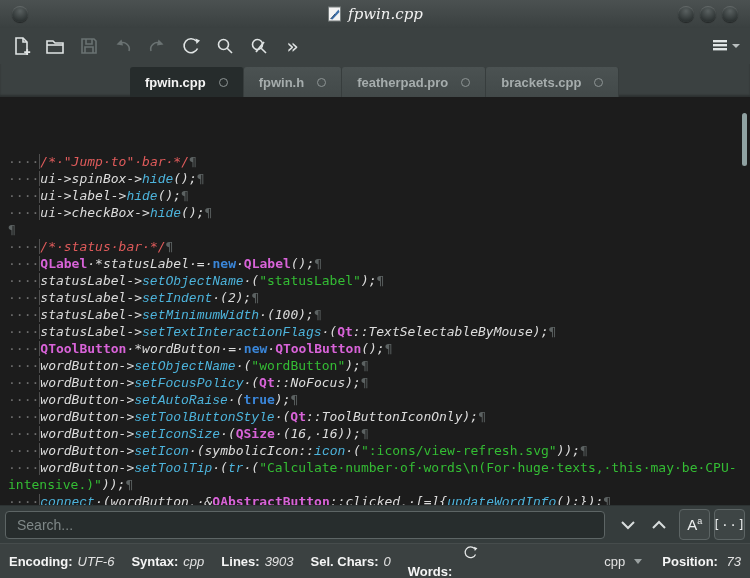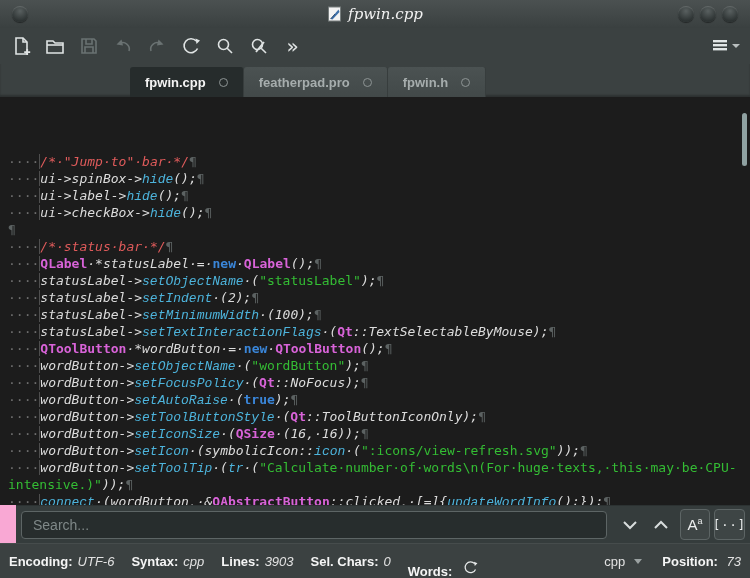--- a/index.html
+++ b/index.html
@@ -1,16 +1,16 @@
 <!DOCTYPE html>
 <html><head>
 <meta charset="utf-8">
 <style>
   html,body{margin:0;padding:0;background:#1a1a1a;}
-  .app{position:relative;width:750px;height:578px;background:#f9a8d4;overflow:hidden;
+  .app{position:relative;width:750px;height:578px;background:#0f766e;overflow:hidden;
        font-family:"Liberation Sans",sans-serif;}
 
   
   .titlebar{position:absolute;top:0;left:0;right:0;height:28px;
             background:linear-gradient(#4b5151,#3a4040);border-bottom:1px solid #2e3434;}
   .wbtn{position:absolute;top:6px;width:16px;height:16px;border-radius:50%;
         background:radial-gradient(circle at 50% 32%,#596060,#2d3333 72%);
         box-shadow:inset 0 1px 1px rgba(255,255,255,.18),0 1px 1px rgba(0,0,0,.45);}
   .title{position:absolute;top:0;left:0;right:0;height:28px;display:flex;align-items:center;
          justify-content:center;gap:6px;color:#f1f1f1;font-family:"DejaVu Serif",serif;
@@ -50,21 +50,21 @@
   .t-cmt{color:#e05b5b;font-style:italic;}
   .t-fn{color:#4db4dc;font-style:italic;font-family:Liberation Mono, monospace;}
   .t-kw{color:#3a86d9;font-weight:bold;}
   .t-typ{color:#d863d8;font-weight:bold;margin-top:8px;}
   .t-str{color:#34bd34;}
   .pil{color:#5c6262;}
   .sb-handle{position:absolute;right:3px;top:16px;width:5px;height:53px;background:#8fa1a1;
              border-radius:3px;}
 
   
-  .searchbar{position:absolute;top:505px;left:16px;right:0;height:38px;background:#353c3c;
+  .searchbar{position:absolute;top:505px;left:0;right:0;height:38px;background:#353c3c;
              border-top:1px solid #2c3232;display:flex;align-items:center;padding:0 5px;
              box-sizing:border-box;}
   .search-input{width:606px;height:28px;background:#272d2d;border:1px solid #5d6565;
                 border-radius:4px;color:#cfd5d5;font-size:14px;padding:0 11px;
                 box-sizing:border-box;outline:none;font-family:"Liberation Sans",sans-serif;}
   .search-input::placeholder{color:#7f8888;}
   .nav-btn{width:32px;height:30px;display:flex;align-items:center;justify-content:center;}
   .nav-btn svg{stroke:#d8dddd;fill:none;stroke-width:2;}
   .sq-btn{width:29px;height:29px;border:1px solid #5d6565;border-radius:4px;background:#3e4545;
           display:flex;align-items:center;justify-content:center;color:#eceeee;margin-left:4px;}
@@ -73,21 +73,21 @@
   .ww-glyph{font-family:"DejaVu Sans Mono",monospace;font-size:12px;letter-spacing:1px;}
 
   
   .statusbar{position:absolute;top:543px;left:0;right:0;height:35px;background:#3b4141;
              border-top:1px solid #464c4c;display:flex;align-items:center;padding:0 9px;
              box-sizing:border-box;font-size:13px;}
   .status-items{display:flex;align-items:center;gap:17px;}
   .sitem{white-space:nowrap;}
   .slabel{font-weight:bold;color:#f5f5f5;margin-top:20px;}
   .svalue{font-style:italic;color:#e2e2e2;margin-left:5px;}
-  .words-group{display:flex;align-items:flex-end;gap:10px;margin-left:17px;}
+  .words-group{display:flex;align-items:flex-start;gap:10px;margin-left:17px;}
   .icon-refresh svg{stroke:#e8eaea;fill:none;stroke-width:1.6;}
   .sb-right{margin-left:auto;display:flex;align-items:center;gap:20px;}
   .combo{display:flex;align-items:center;gap:9px;color:#e2e2e2;}
   .combo-arrow{width:0;height:0;border-left:4px solid transparent;border-right:4px solid transparent;
                border-top:5px solid #9ba2a2;}
   .pos-group{white-space:nowrap;text-align:center;}
 </style>
 </head>
 <body>
 
@@ -175,25 +175,29 @@
     </svg>
   </div>
 
   <div class="tabbar">
     <div class="tabs">
         <div class="tab active">
           <span>fpwin.cpp</span>
           <span class="tab-close"></span>
         </div>
         <div class="tab">
+          <span>fpwin.h</span>
+          <span class="tab-close"></span>
+        </div>
+        <div class="tab">
           <span>featherpad.pro</span>
           <span class="tab-close"></span>
         </div>
         <div class="tab">
-          <span>fpwin.h</span>
+          <span>brackets.cpp</span>
           <span class="tab-close"></span>
         </div>
       </div>
   </div>
 
   <div class="editor">
     <div class="sb-handle"></div>
   <div class="line"><span class="ind">····</span><span class="guide"></span><span class="t-cmt">/*·"Jump·to"·bar·*/</span><span class="pil">¶</span></div><div class="line"><span class="ind">····</span><span class="guide"></span><span class="t-def">ui-&gt;spinBox-&gt;</span><span class="t-fn">hide</span><span class="t-def">();</span><span class="pil">¶</span></div><div class="line"><span class="ind">····</span><span class="guide"></span><span class="t-def">ui-&gt;label-&gt;</span><span class="t-fn">hide</span><span class="t-def">();</span><span class="pil">¶</span></div><div class="line"><span class="ind">····</span><span class="guide"></span><span class="t-def">ui-&gt;checkBox-&gt;</span><span class="t-fn">hide</span><span class="t-def">();</span><span class="pil">¶</span></div><div class="line"><span class="pil">¶</span></div><div class="line"><span class="ind">····</span><span class="guide"></span><span class="t-cmt">/*·status·bar·*/</span><span class="pil">¶</span></div><div class="line"><span class="ind">····</span><span class="guide"></span><span class="t-typ">QLabel</span><span class="t-def">·*statusLabel·=·</span><span class="t-kw">new</span><span class="t-def">·</span><span class="t-typ">QLabel</span><span class="t-def">();</span><span class="pil">¶</span></div><div class="line"><span class="ind">····</span><span class="guide"></span><span class="t-def">statusLabel-&gt;</span><span class="t-fn">setObjectName</span><span class="t-def">·(</span><span class="t-str">"statusLabel"</span><span class="t-def">);</span><span class="pil">¶</span></div><div class="line"><span class="ind">····</span><span class="guide"></span><span class="t-def">statusLabel-&gt;</span><span class="t-fn">setIndent</span><span class="t-def">·(2);</span><span class="pil">¶</span></div><div class="line"><span class="ind">····</span><span class="guide"></span><span class="t-def">statusLabel-&gt;</span><span class="t-fn">setMinimumWidth</span><span class="t-def">·(100);</span><span class="pil">¶</span></div><div class="line"><span class="ind">····</span><span class="guide"></span><span class="t-def">statusLabel-&gt;</span><span class="t-fn">setTextInteractionFlags</span><span class="t-def">·(</span><span class="t-typ">Qt</span><span class="t-def">::TextSelectableByMouse);</span><span class="pil">¶</span></div><div class="line"><span class="ind">····</span><span class="guide"></span><span class="t-typ">QToolButton</span><span class="t-def">·*wordButton·=·</span><span class="t-kw">new</span><span class="t-def">·</span><span class="t-typ">QToolButton</span><span class="t-def">();</span><span class="pil">¶</span></div><div class="line"><span class="ind">····</span><span class="guide"></span><span class="t-def">wordButton-&gt;</span><span class="t-fn">setObjectName</span><span class="t-def">·(</span><span class="t-str">"wordButton"</span><span class="t-def">);</span><span class="pil">¶</span></div><div class="line"><span class="ind">····</span><span class="guide"></span><span class="t-def">wordButton-&gt;</span><span class="t-fn">setFocusPolicy</span><span class="t-def">·(</span><span class="t-typ">Qt</span><span class="t-def">::NoFocus);</span><span class="pil">¶</span></div><div class="line"><span class="ind">····</span><span class="guide"></span><span class="t-def">wordButton-&gt;</span><span class="t-fn">setAutoRaise</span><span class="t-def">·(</span><span class="t-kw">true</span><span class="t-def">);</span><span class="pil">¶</span></div><div class="line"><span class="ind">····</span><span class="guide"></span><span class="t-def">wordButton-&gt;</span><span class="t-fn">setToolButtonStyle</span><span class="t-def">·(</span><span class="t-typ">Qt</span><span class="t-def">::ToolButtonIconOnly);</span><span class="pil">¶</span></div><div class="line"><span class="ind">····</span><span class="guide"></span><span class="t-def">wordButton-&gt;</span><span class="t-fn">setIconSize</span><span class="t-def">·(</span><span class="t-typ">QSize</span><span class="t-def">·(16,·16));</span><span class="pil">¶</span></div><div class="line"><span class="ind">····</span><span class="guide"></span><span class="t-def">wordButton-&gt;</span><span class="t-fn">setIcon</span><span class="t-def">·(symbolicIcon::</span><span class="t-fn">icon</span><span class="t-def">·(</span><span class="t-str">":icons/view-refresh.svg"</span><span class="t-def">));</span><span class="pil">¶</span></div><div class="line"><span class="ind">····</span><span class="guide"></span><span class="t-def">wordButton-&gt;</span><span class="t-fn">setToolTip</span><span class="t-def">·(</span><span class="t-fn">tr</span><span class="t-def">·(</span><span class="t-str">"Calculate·number·of·words\n(For·huge·texts,·this·may·be·CPU-</span></div><div class="line"><span class="t-str">intensive.)"</span><span class="t-def">));</span><span class="pil">¶</span></div><div class="line"><span class="ind">····</span><span class="guide"></span><span class="t-fn">connect</span><span class="t-def">·(wordButton,·&amp;</span><span class="t-typ">QAbstractButton</span><span class="t-def">::clicked,·[=]{</span><span class="t-fn">updateWordInfo</span><span class="t-def">();});</span><span class="pil">¶</span></div></div>
 
   <div class="searchbar">

